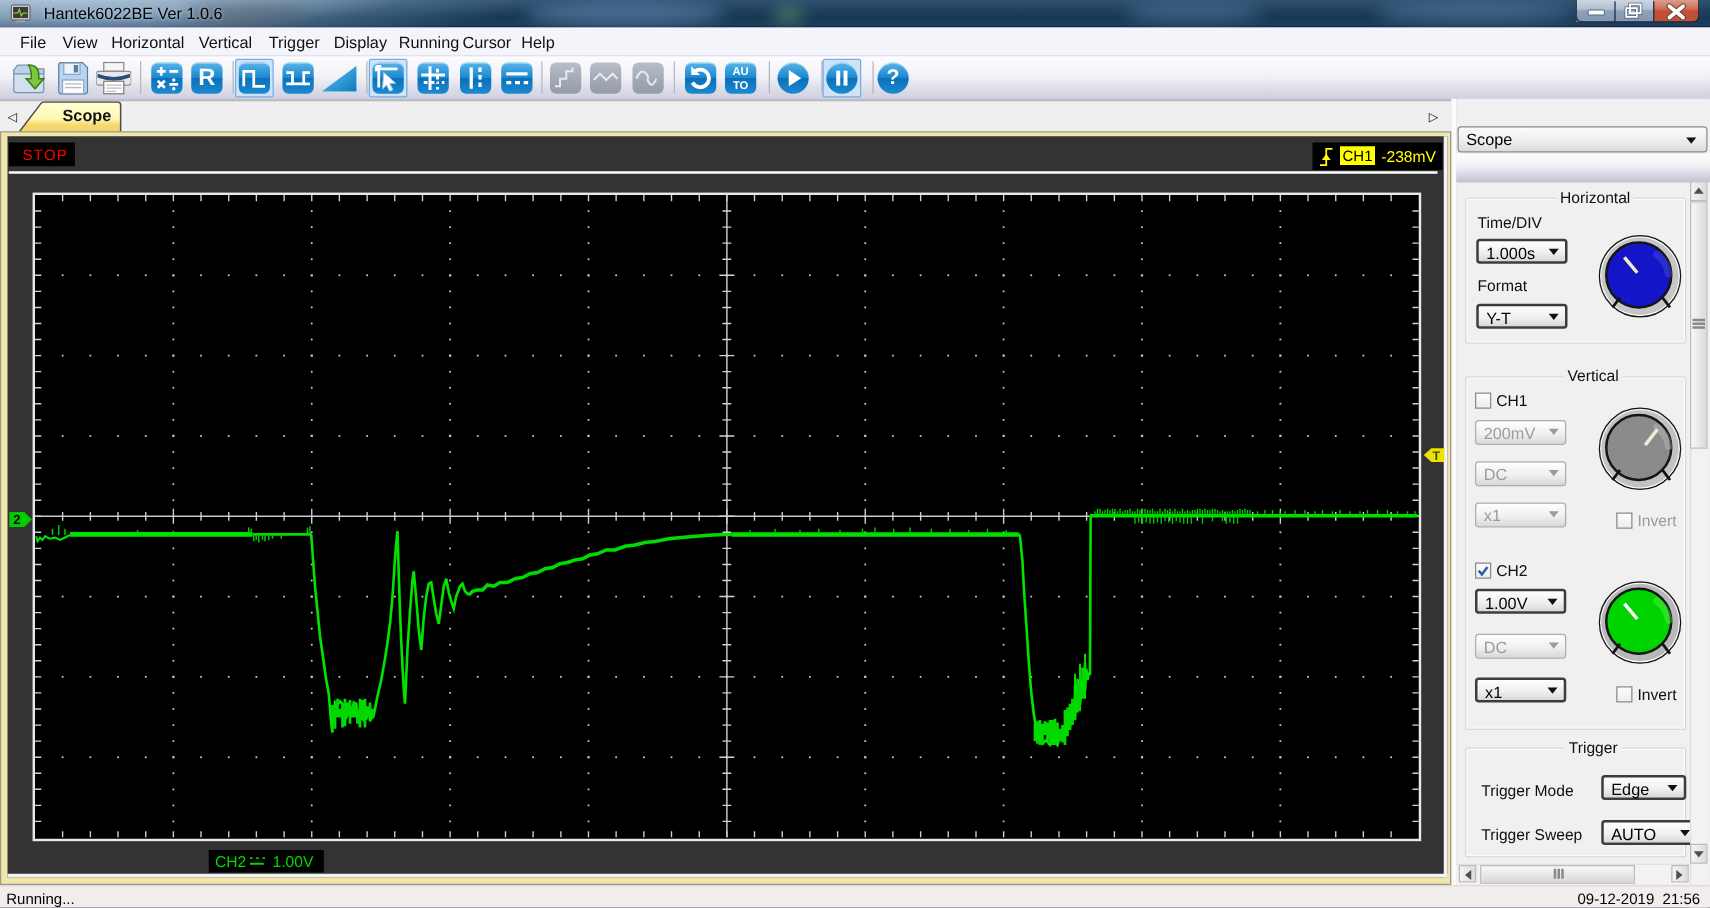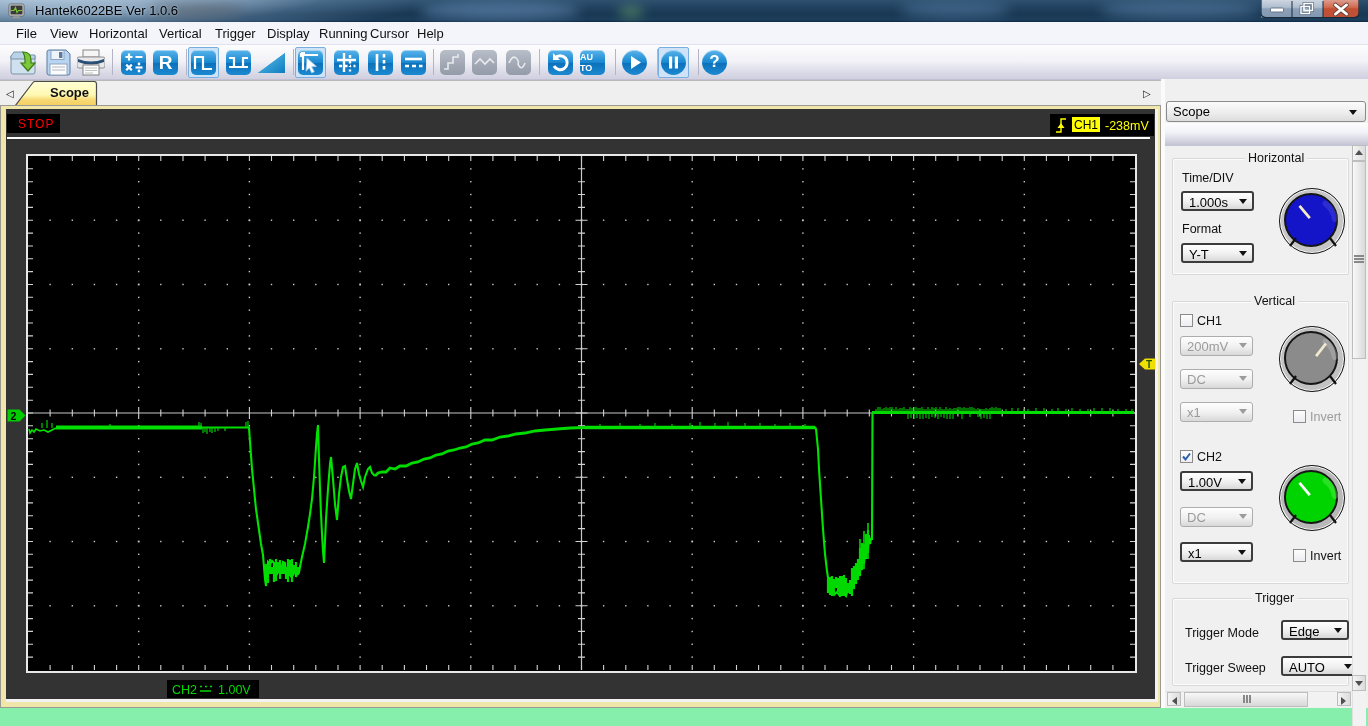--- a/index.html
+++ b/index.html
@@ -1,15 +1,15 @@
 <!DOCTYPE html>
 <html><head><meta charset="utf-8"><style>
 *{margin:0;padding:0;box-sizing:border-box}
 html,body{width:1368px;height:726px;overflow:hidden;font-family:"Liberation Sans",sans-serif}
-#root{position:relative;width:1368px;height:726px;background:#86efac}
+#root{position:relative;width:1368px;height:726px;background:#f0abfc}
 .abs{position:absolute}
 
 #title{left:0;top:0;width:1368px;height:22px;background:linear-gradient(180deg,#2e516f 0%,#21425f 35%,#193853 65%,#1d3e5b 90%,#0f2a44 100%);overflow:hidden}
 #title .shine{left:0;top:0;width:560px;height:22px;background:radial-gradient(ellipse 430px 58px at 40px -12px,rgba(205,224,240,.97) 0%,rgba(158,184,208,.8) 45%,rgba(120,155,190,.35) 70%,rgba(110,150,192,0) 95%)}
 .blob{filter:blur(6px);border-radius:50%}
 #ttxt{left:35px;top:3px;font-size:13px;color:#000;text-shadow:0 0 3px rgba(200,220,240,.8)}
 #appico{left:8px;top:3px;width:17px;height:16px}
 #winbtns{right:9px;top:0;width:98px;height:18px}
 
 #menu{left:0;top:22px;width:1368px;height:23px;background:#f4f4fb;border-bottom:1px solid #e2e2ee;font-size:13px;color:#101010}
@@ -198,21 +198,21 @@
 <div class="gico" style="left:472px"><svg width="25" height="25" viewBox="0 0 25 25">
 <path d="M3 14l5-5 5 5 5-5 4 4" fill="none" stroke="#e8eaee" stroke-width="1.6"></path>
 </svg></div>
 <div class="gico" style="left:506px"><svg width="25" height="25" viewBox="0 0 25 25">
 <path d="M3 13q3.5-8 7-5t2 6q3.5 8 7-1" fill="none" stroke="#e8eaee" stroke-width="1.6"></path>
 </svg></div>
 <div class="bico" style="left:548px"><svg width="25" height="25" viewBox="0 0 25 25">
 <path d="M7 8a7 7 0 1 1-1 8" fill="none" stroke="#fff" stroke-width="3"></path>
 <path d="M5 3v7h7z" fill="#fff"></path>
 </svg></div>
-<div class="bico" style="left:580px;color:#fff;font-weight:bold;font-size:9px;text-align:left;line-height:11px;padding-top:2px">AU<br>TO</div>
+<div class="bico" style="left:580px;color:#fff;font-weight:bold;font-size:9px;text-align:center;line-height:11px;padding-top:2px">AU<br>TO</div>
 <div class="bico cico" style="left:622px"><svg width="25" height="25" viewBox="0 0 25 25">
 <path d="M9 6l10 6.5L9 19z" fill="#fff"></path>
 </svg></div>
 <div class="bico cico" style="left:661px"><svg width="25" height="25" viewBox="0 0 25 25">
 <rect x="8" y="6.5" width="3.2" height="12" fill="#fff"></rect>
           <rect x="13.8" y="6.5" width="3.2" height="12" fill="#fff"></rect>
 </svg></div>
 <div class="bico cico" style="left:702px;color:#fff;font-weight:bold;font-size:17px;text-align:center;line-height:24px">?</div>
 </div>
 <div id="tabbar" class="abs"></div>
@@ -906,12 +906,16 @@
 <div class="abs" style="left:0;top:612px;width:187px;height:16px;background:#f2f2f2;border-top:1px solid #e0e0e0"></div>
 <div class="sbtn" style="left:2px;top:613px;width:14px;height:14px"><svg width="12" height="12" viewBox="0 0 12 12">
           <path d="M4 6l5-4v8z" fill="#505050"></path>
         </svg></div>
 <div class="sbtn" style="left:19px;top:612.5px;width:124px;height:15px;background:linear-gradient(180deg,#f8f8f8,#d8d8d8)"></div>
 <div class="abs" style="left:78px;top:616px;width:1.5px;height:8px;background:#888;box-shadow:3px 0 0 #888,6px 0 0 #888"></div>
 <div class="sbtn" style="left:172px;top:613px;width:14px;height:14px"><svg width="12" height="12" viewBox="0 0 12 12">
           <path d="M8 6L3 2v8z" fill="#505050"></path>
         </svg></div>
 </div>
+<div id="sbar" class="abs">
+      <span style="position:absolute;left:5px;top:3px">Running...</span>
+      <span style="position:absolute;left:1262px;top:3px">09-12-2019&nbsp; 21:56</span>
+    </div>
 </div>
 </body></html>

